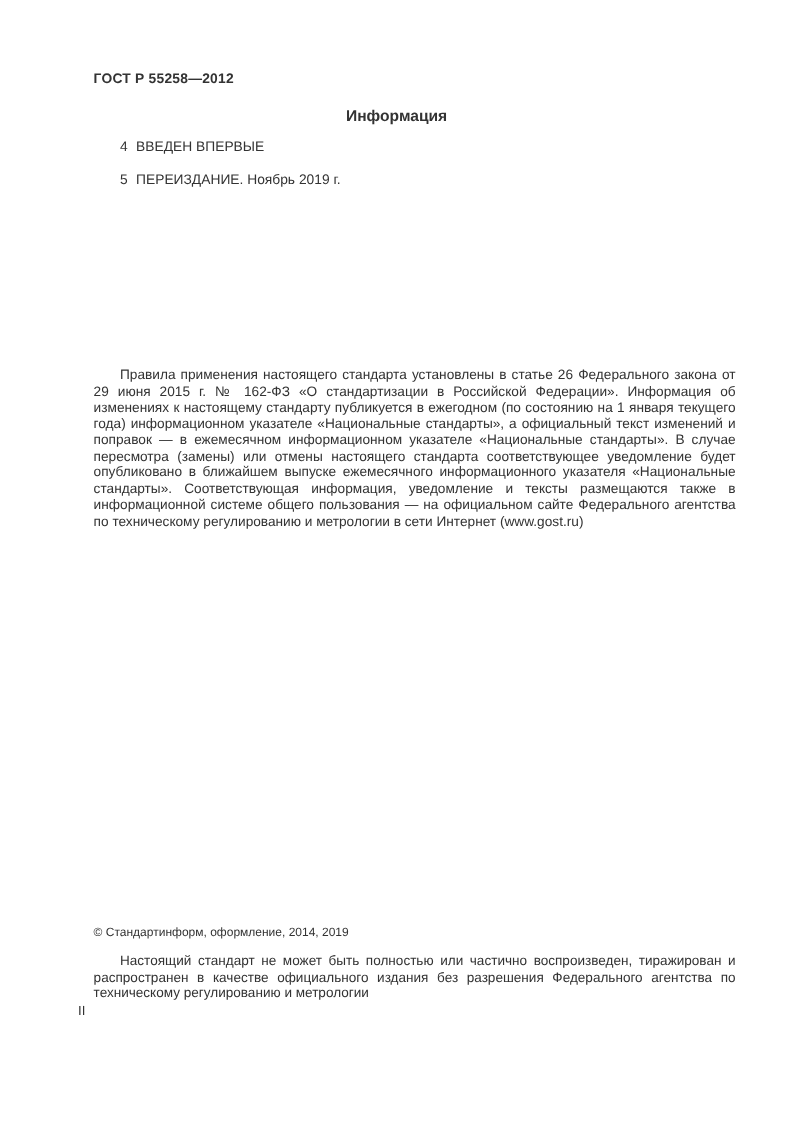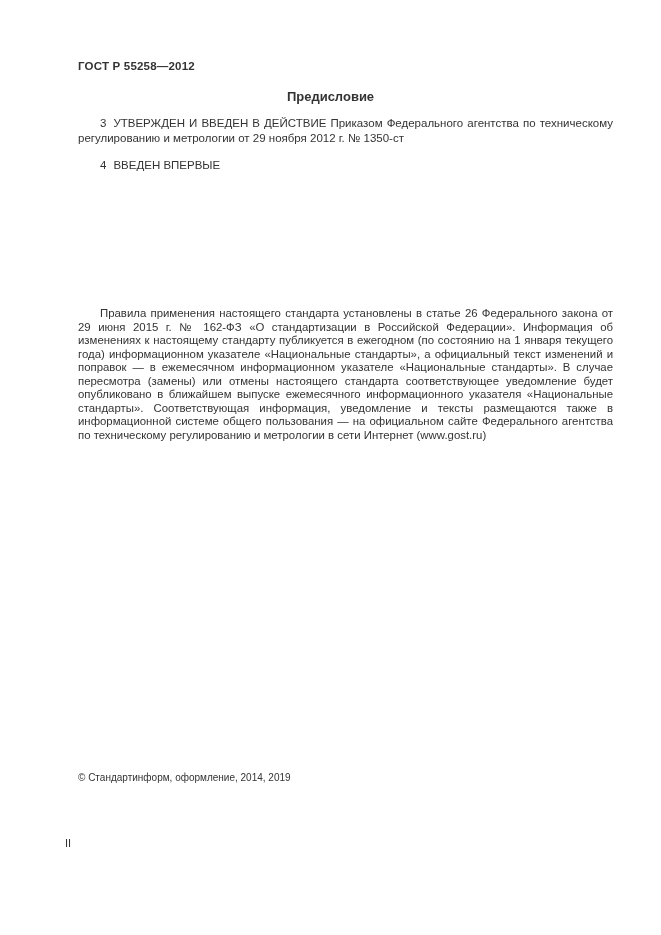--- a/index.html
+++ b/index.html
@@ -79,31 +79,32 @@
     font-size: 11px;
   }
 </style>
 </head>
 <body>
 
 <div class="page">
 
   <div class="doc-code">ГОСТ Р 55258—2012</div>
 
-  <div class="preface-title">Предисловие</div>
+  <div class="preface-title">Информация</div>
 
   <div class="preface-items">
     <p>
-      <span class="item-number">3</span><span>УТВЕРЖДЕН И ВВЕДЕН В ДЕЙСТВИЕ Приказом Федерального агентства по техническому регулированию и метрологии от 29 ноября 2012 г. № 1350-ст</span>
+      <span class="item-number">4</span><span>ВВЕДЕН ВПЕРВЫЕ</span>
     </p>
     <p>
-      <span class="item-number">4</span><span>ВВЕДЕН ВПЕРВЫЕ</span>
+      <span class="item-number">5</span><span>ПЕРЕИЗДАНИЕ. Ноябрь 2019 г.</span>
     </p>
   </div>
 
   <div class="legal-notice">Правила применения настоящего стандарта установлены в статье 26 Федерального закона от 29 июня 2015 г. № 162-ФЗ «О стандартизации в Российской Федерации». Информация об изменениях к настоящему стандарту публикуется в ежегодном (по состоянию на 1 января текущего года) информационном указателе «Национальные стандарты», а официальный текст изменений и поправок — в ежемесячном информационном указателе «Национальные стандарты». В случае пересмотра (замены) или отмены настоящего стандарта соответствующее уведомление будет опубликовано в ближайшем выпуске ежемесячного информационного указателя «Национальные стандарты». Соответствующая информация, уведомление и тексты размещаются также в информационной системе общего пользования — на официальном сайте Федерального агентства по техническому регулированию и метрологии в сети Интернет (www.gost.ru)</div>
 
   <div class="copyright">© Стандартинформ, оформление, 2014, 2019</div>
 
+  <div class="distribution">Настоящий стандарт не может быть полностью или частично воспроизведен, тиражирован и распространен в качестве официального издания без разрешения Федерального агентства по техническому регулированию и метрологии</div>
 
   <div class="page-number">II</div>
 
 </div>
 
 </body></html>

